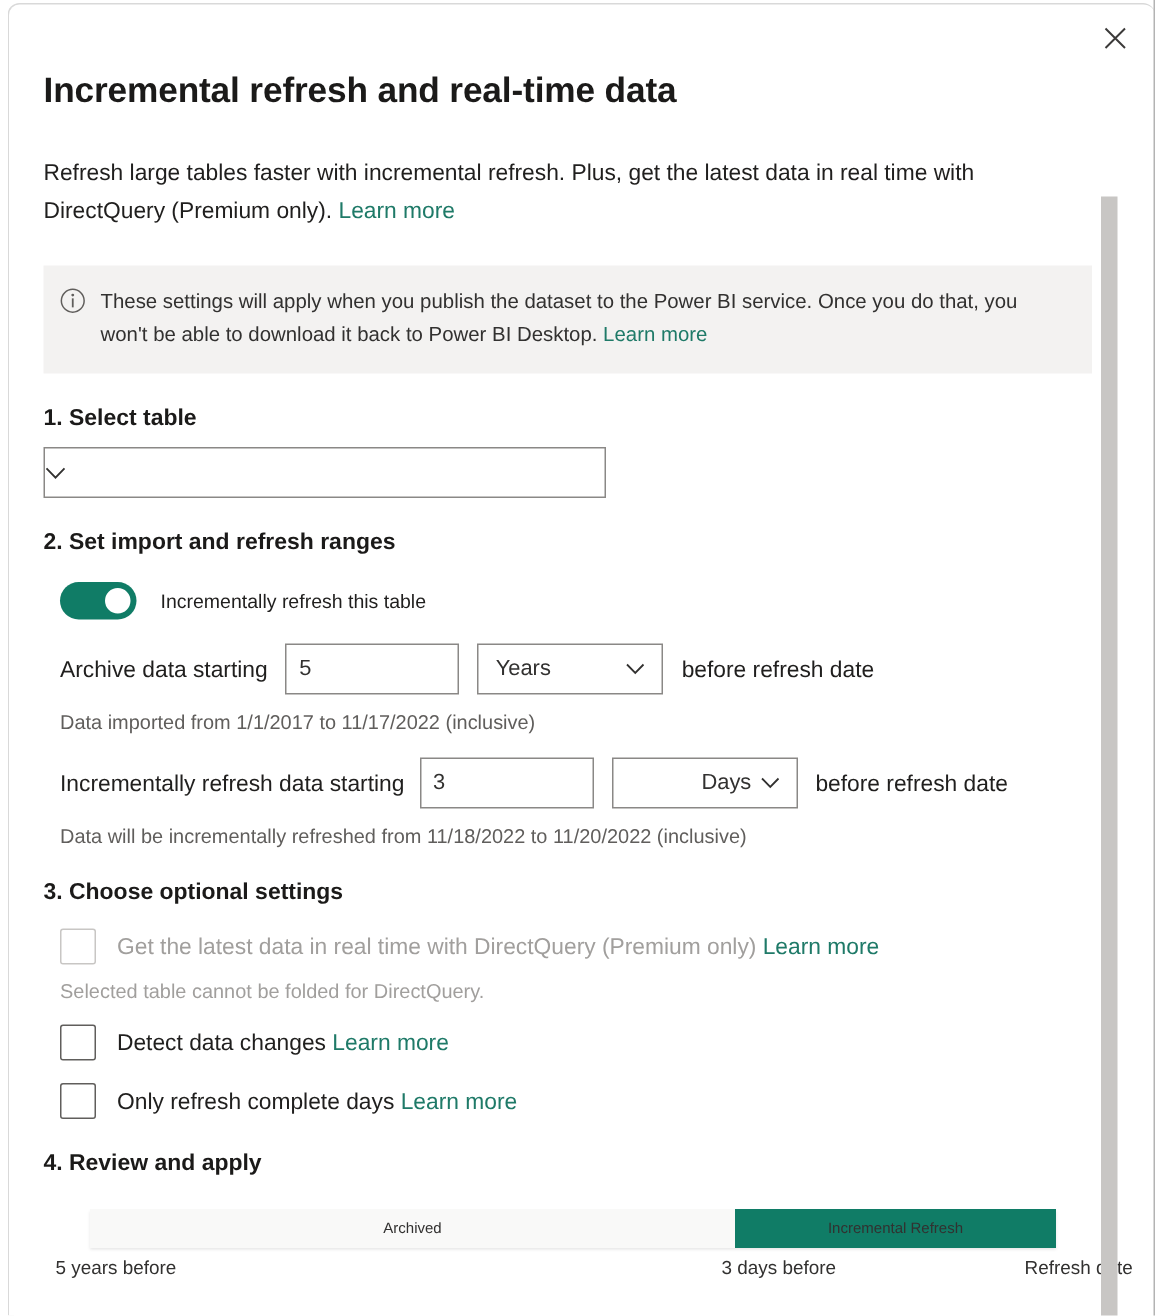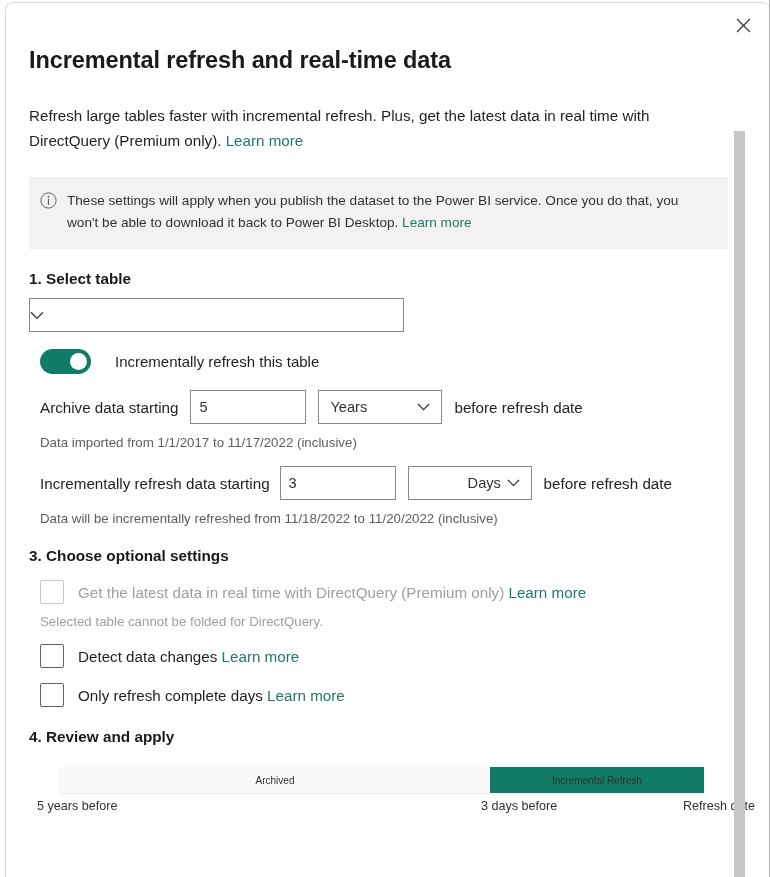--- a/index.html
+++ b/index.html
@@ -157,23 +157,23 @@
   .switch .knob {
     position: absolute;
     right: 4px;
     top: 4px;
     width: 17px;
     height: 17px;
     border-radius: 50%;
     background: #ffffff;
   }
   .toggle-label {
-    font-size: 15px;
+    font-size: 13px;
     color: #201f1e;
-    margin-left: 24px;
+    margin-left: 16px;
   }
 
   
   .range-row {
     display: flex;
     align-items: center;
     margin-top: 16px;
     padding-left: 11px;
     white-space: nowrap;
   }
@@ -354,20 +354,21 @@
     <div class="step">1. Select table</div>
 
     <div class="combo" id="table-combo">
       <div class="chev">
         <svg width="14" height="9" viewBox="0 0 14 9">
             <path d="M1 1.2 L7 7.4 L13 1.2" stroke="#323130" stroke-width="1.25" fill="none"></path>
           </svg>
       </div>
     </div>
 
+    <div class="step">2. Set import and refresh ranges</div>
 
     <div class="toggle-row">
       <div class="switch">
         <div class="knob"></div>
       </div>
       <div class="toggle-label">Incrementally refresh this table</div>
     </div>
 
     <div class="range-row">
       <span class="lbl">Archive data starting</span>

